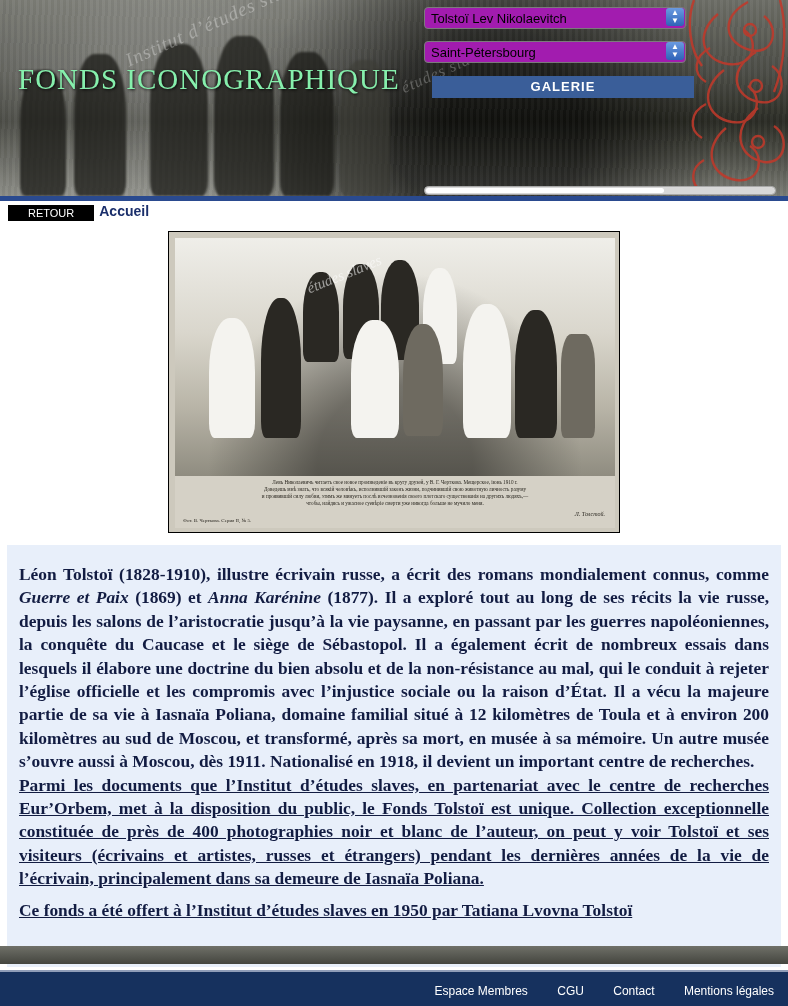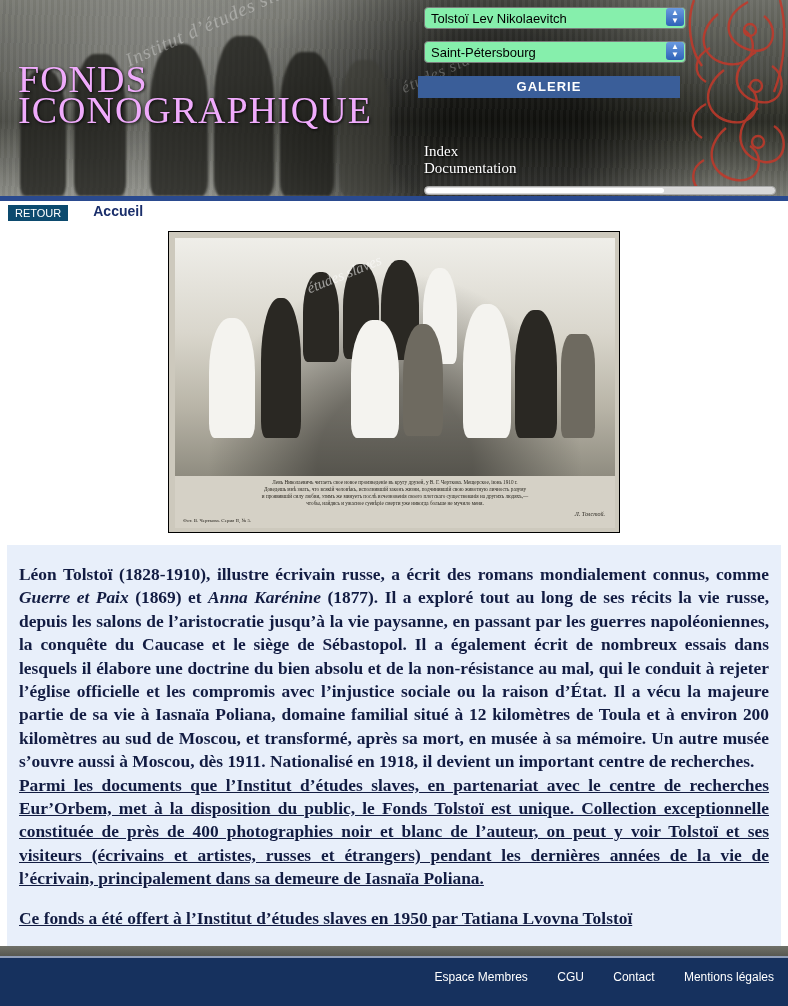--- a/index.html
+++ b/index.html
@@ -69,41 +69,41 @@
     right: 0; top: 0;
     width: 190px; height: 196px;
     overflow: hidden;
     opacity: .92;
   }
 
   .site-title {
     position: absolute;
     left: 18px;
     top: 64px;
-    color: #f0abfc;
+    color: #86efac;
     font-family: "Liberation Serif", serif;
-    font-size: 38px;
+    font-size: 29px;
     line-height: 31px;
     letter-spacing: 1px;
     text-shadow: 1px 1px 3px rgba(0,0,0,.85);
     width: 420px;
   }
 
   
   .sel-wrap {
     position: absolute;
     width: 262px;
     height: 22px;
   }
   .sel-wrap.one { left: 424px; top: 7px; }
   .sel-wrap.two { left: 424px; top: 41px; }
   .fake-select {
     width: 262px;
     height: 22px;
-    background: #86efac;
+    background: #a21caf;
     border: 1px solid #7b7b7b;
     border-radius: 4px;
     font-family: "Liberation Sans", sans-serif;
     font-size: 13px;
     color: #000;
     padding: 2px 26px 2px 6px;
     line-height: 18px;
     white-space: nowrap;
     overflow: hidden;
     position: relative;
@@ -117,21 +117,21 @@
     color: #fff;
     font-size: 8px;
     line-height: 8px;
     text-align: center;
     padding-top: 1px;
   }
   .sel-arrows span { display: block; }
 
   .galerie-btn {
     position: absolute;
-    left: 418px; top: 76px;
+    left: 432px; top: 76px;
     width: 262px; height: 22px;
     background: #3a5e99;
     color: #ffffff;
     font-family: "Liberation Sans", sans-serif;
     font-size: 13px;
     font-weight: bold;
     letter-spacing: 1px;
     text-align: center;
     line-height: 22px;
   }
@@ -179,31 +179,31 @@
 
   
   .retour-bar {
     position: relative;
     height: 26px;
     background: #ffffff;
     padding-left: 8px;
   }
   .retour-btn {
     display: inline-block;
-    background: #0c4a6e;
+    background: #000000;
     color: #ffffff;
     font-family: "Liberation Sans", sans-serif;
     font-size: 11px;
-    padding: 2px 7px;
+    padding: 2px 20px;
     vertical-align: middle;
     margin-top: 4px;
   }
   .accueil-link {
     display: inline-block;
-    margin-left: 21px;
+    margin-left: 1px;
     color: #1b2f6b;
     font-family: "Liberation Sans", sans-serif;
     font-weight: bold;
     font-size: 14px;
     vertical-align: middle;
     text-decoration: none;
   }
 
   
   .photo-area {
@@ -283,29 +283,29 @@
   .text-block p {
     margin: 0 0 0 0;
     font-family: "Liberation Serif", serif;
     font-size: 17.4px;
     line-height: 23.4px;
     color: #121c42;
     text-align: justify;
     font-weight: bold;
   }
   .text-block p + p { margin-top: 0; text-decoration: underline; }
-  .text-block p.spaced { margin-top: 16px; }
+  .text-block p.spaced { margin-top: 8px; }
   .text-block em { }
 
   
   .footer {
     position: absolute;
     left: 0; bottom: 0;
     width: 788px;
-    height: 50px;
+    height: 36px;
     background: #16315e;
     border-top: 2px solid #8f9db8;
   }
   .footer-links {
     position: absolute;
     right: 14px;
     top: 12px;
     font-family: "Liberation Sans", sans-serif;
     font-size: 12px;
     color: #ffffff;
@@ -377,24 +377,20 @@
     <div class="sel-wrap two">
       <div class="fake-select">Saint-Pétersbourg</div>
       <div class="sel-arrows">
           <span>▲</span>
           <span>▼</span>
         </div>
     </div>
 
     <div class="galerie-btn">GALERIE</div>
 
-    <div class="menu-links">
-      <a href="#">Index</a>
-      <a href="#">Documentation</a>
-    </div>
 
     <div class="h-scrollbar">
       <div class="thumb"></div>
     </div>
   </div>
 
   <div class="blue-rule"></div>
 
   <div class="retour-bar">
     <span class="retour-btn">RETOUR</span>

